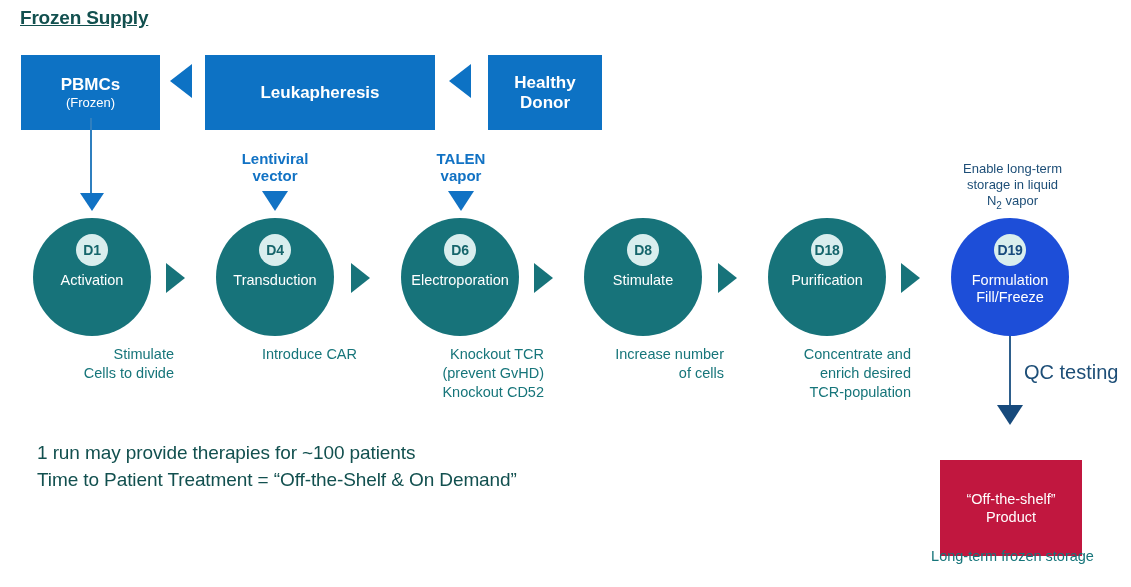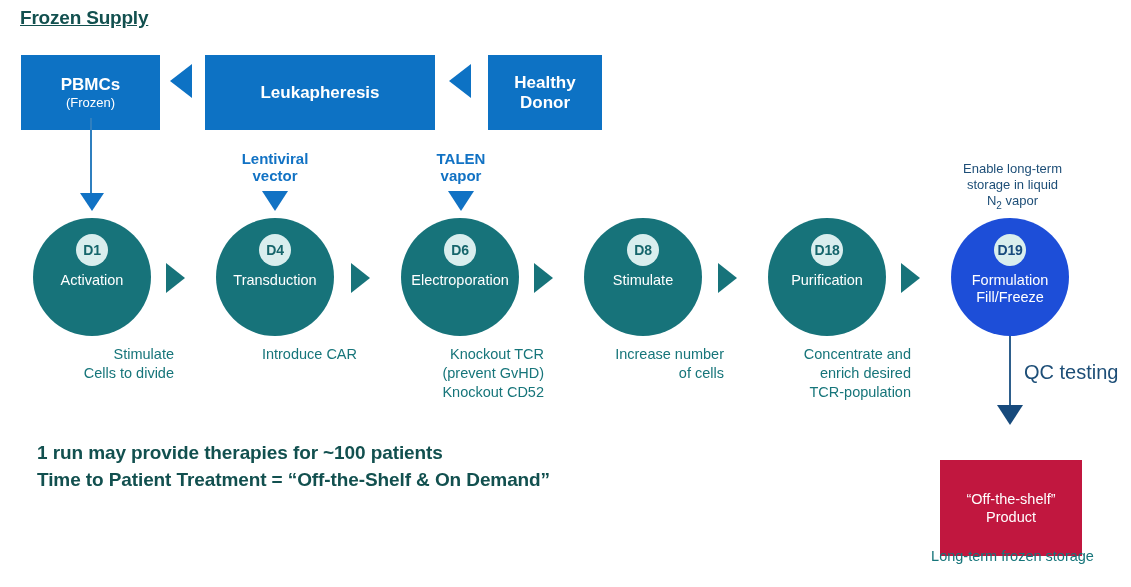--- a/index.html
+++ b/index.html
@@ -186,21 +186,21 @@
   #cap-transduction    { left: 195px; width: 162px; }
   #cap-electroporation { left: 378px; width: 166px; }
   #cap-expansion       { left: 562px; width: 162px; }
   #cap-purification    { left: 745px; width: 166px; }
 
   
   #summary-statement {
     left: 37px;
     top: 440px;
     font-size: 19px;
-    font-weight: bold;
+    font-weight: normal;
     color: #12504f;
     line-height: 1.42;
     white-space: nowrap;
     letter-spacing: -0.1px;
   }
 
   
   .v-line-navy { width: 2px; background: #2e5f8c; }
   .arrow-down-navy {
     width: 0; height: 0;

